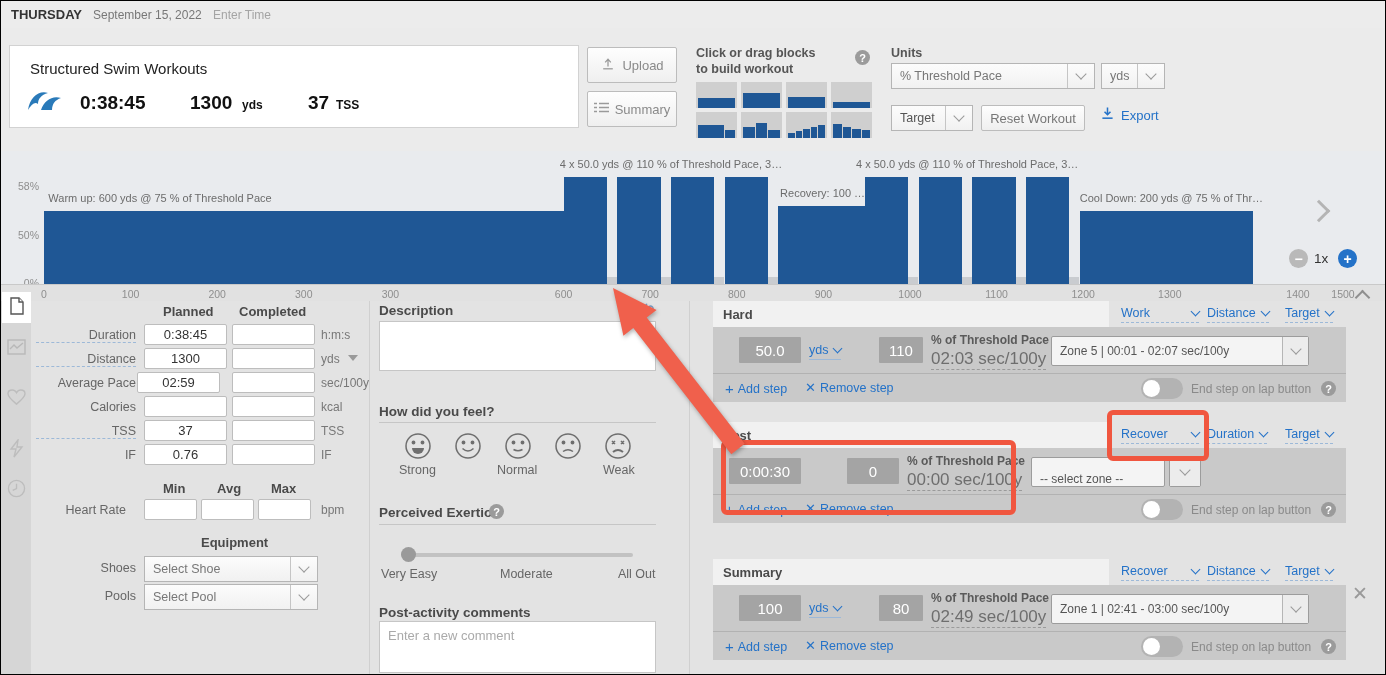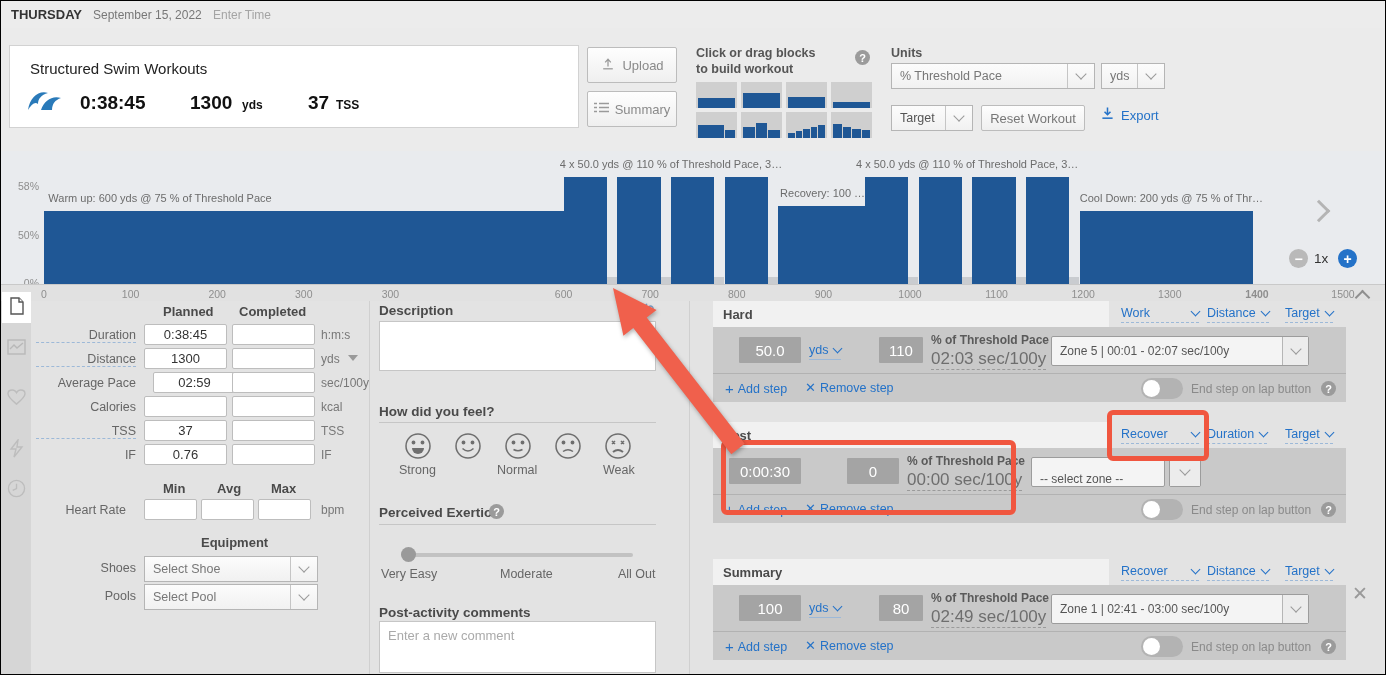--- a/index.html
+++ b/index.html
@@ -254,21 +254,21 @@
       <span class="tick" style="left: 389.4px;">300</span>
       <span class="tick" style="left: 476px; margin-top: 44px;">500</span>
       <span class="tick" style="left: 562.6px;">600</span>
       <span class="tick" style="left: 649.2px;">700</span>
       <span class="tick" style="left: 735.8px;">800</span>
       <span class="tick" style="left: 822.4px;">900</span>
       <span class="tick" style="left: 909px;">1000</span>
       <span class="tick" style="left: 995.6px;">1100</span>
       <span class="tick" style="left: 1082.2px;">1200</span>
       <span class="tick" style="left: 1168.8px;">1300</span>
-      <span class="tick" style="left: 1256px; font-weight: bold;">1400</span>
+      <span class="tick" style="left: 1297px;">1400</span>
       <span class="tick" style="left: 1342px;">1500</span>
     </div>
 
   <div class="abs main-bg"></div>
   <div class="abs vdivider" style="left:368px;"></div>
   <div class="abs vdivider" style="left:688px;"></div>
   <div class="abs rail"></div>
   <div class="abs" style="left:1px;top:291px;width:29px;height:31px;background:#fff;display:flex;align-items:center;justify-content:center;">
     <span>
       <svg width="16" height="18" viewBox="0 0 16 18" fill="#fff" stroke="#555" stroke-width="1.4">
@@ -308,21 +308,21 @@
   <input class="abs field" style="left: 231px; top: 323px; width: 83px;">
   <span class="abs unit" style="left:320px;top:327px;">h:m:s</span>
 
   <span class="abs formlabel link" style="left:35px;top:351px;text-align:right;border-bottom:1px dashed #9db9d8;width:100px;">Distance</span>
   <input class="abs field" style="left: 143px; top: 347px; width: 83px;" value="1300">
   <input class="abs field" style="left: 231px; top: 347px; width: 83px;">
   <span class="abs unit" style="left:320px;top:351px;">yds</span>
   <span class="abs" style="left:347px;top:354px;width:0;height:0;border-left:5px solid transparent;border-right:5px solid transparent;border-top:6px solid #9a9a9a;"></span>
 
   <span class="abs formlabel" style="left:35px;top:375px;">Average Pace</span>
-  <input class="abs field" style="left: 152px; top: 371px; width: 83px;" value="02:59">
+  <input class="abs field" style="left: 136px; top: 371px; width: 83px;" value="02:59">
   <input class="abs field" style="left: 231px; top: 371px; width: 83px;">
   <span class="abs unit" style="left:320px;top:375px;">sec/100y</span>
 
   <span class="abs formlabel" style="left:35px;top:399px;">Calories</span>
   <input class="abs field" style="left: 143px; top: 395px; width: 83px;">
   <input class="abs field" style="left: 231px; top: 395px; width: 83px;">
   <span class="abs unit" style="left:320px;top:399px;">kcal</span>
 
   <span class="abs formlabel link" style="left:35px;top:423px;text-align:right;border-bottom:1px dashed #9db9d8;width:100px;">TSS</span>
   <input class="abs field" style="left: 143px; top: 419px; width: 83px;" value="37">

